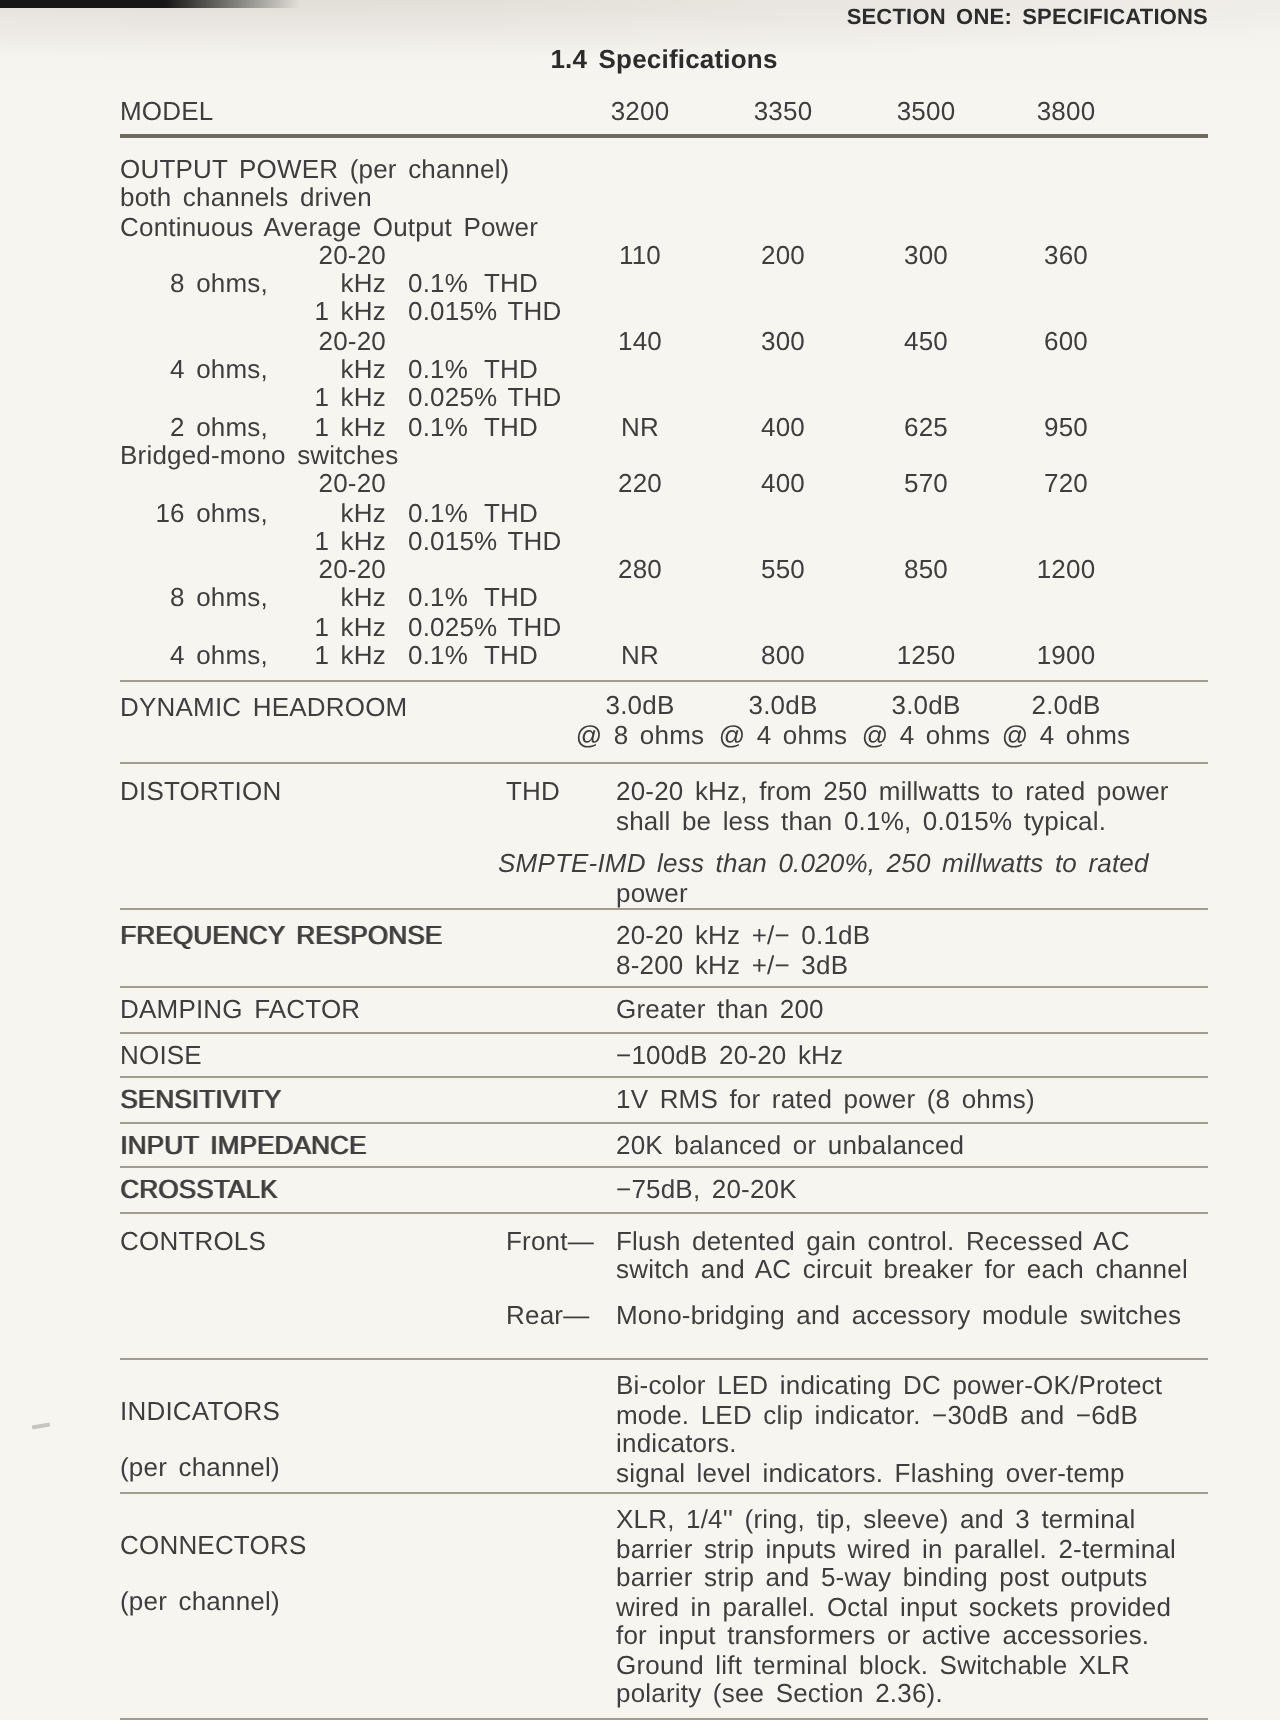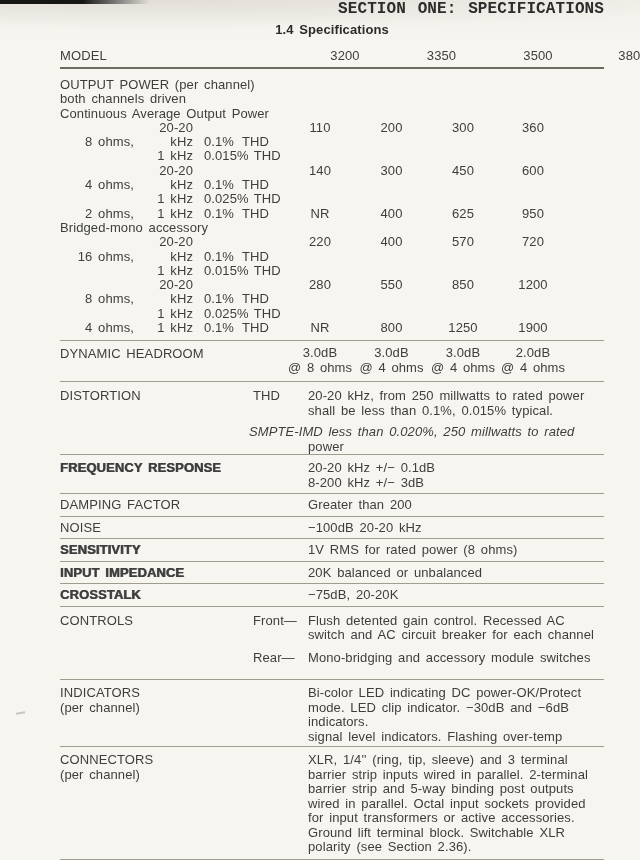--- a/index.html
+++ b/index.html
@@ -9,26 +9,26 @@
       radial-gradient(120% 40px at 25% 0%, rgba(185,181,172,.30), rgba(185,181,172,0) 75%),
       linear-gradient(180deg,#f2f0ea 0,#f7f5f0 40px,#f7f5f0 100%);
     font-family:"Liberation Sans","DejaVu Sans",sans-serif;
     font-size:13px;color:#3e3e3e;letter-spacing:.1px;word-spacing:2px;
   }
   .scan-bar{position:absolute;top:0;left:0;width:150px;height:4px;
     background:linear-gradient(90deg,#161616 0%,#161616 55%,rgba(22,22,22,0) 100%);}
   .artifact-dash{position:absolute;left:16px;top:712px;width:9px;height:2px;
     background:rgba(110,108,104,.35);transform:rotate(-10deg);}
   .content{padding:3px 36px 0 60px;}
-  .doc-header{text-align:right;font-weight:700;color:#2c2c2c;font-size:16px;line-height:13px;font-family:Liberation Mono, monospace;}
+  .doc-header{text-align:right;font-weight:700;color:#2c2c2c;font-size:11px;line-height:13px;}
   .sec-title{font-weight:700;color:#2c2c2c;margin-top:7px;line-height:13px;text-align:center;}
   
   .tgrid{display:grid;grid-template-columns:225px 70px 73px 70px 70px;align-items:start;}
   .num{text-align:center;}
-  .model-row{margin-top:12px;padding-bottom:4px;border-bottom:2px solid #6e6a62;gap:25px;}
+  .model-row{margin-top:12px;padding-bottom:4px;border-bottom:2px solid #6e6a62;}
   .op{padding-top:9px;padding-bottom:5px;border-bottom:1px solid #a29c90;}
   .op-head,.prow,.pleft{line-height:14.3px;}
   .prow{display:grid;grid-template-columns:225px 70px 73px 70px 70px;}
   .ohms{display:inline-block;width:74px;text-align:right;}
   .freq{display:inline-block;width:59px;text-align:right;}
   .pct{display:inline-block;min-width:33px;margin-left:11px;}
   .unit{margin-left:5px;}
   .dh{padding:5px 0 6px;border-bottom:1px solid #a29c90;}
   .dh .dhcell{line-height:14.5px;}
   
@@ -39,22 +39,22 @@
   .pad-b{padding:6px 0 3px;}   
   .pad-c{padding:4px 0 3px;}   
   .pad-d{padding:7px 0 14px;}   
   .pad-e{padding:6px 0 2px;}   
   .pad-f{padding:6px 0 4px;}   
   .pad-g{padding:6px 0 8px;border-bottom:none;} 
   .ln{white-space:nowrap;line-height:14.5px;}
   .gap-top{margin-top:7px;}
   .rear-gap{margin-top:8px;}
   .hang{margin-left:-59px;font-style:italic;}
-  .smudge{text-shadow:.6px 0 0 rgba(62,62,62,.8), -.3px 0 0 rgba(62,62,62,.35);font-weight:bold;}
-  .sub{line-height:14.5px;}
+  .smudge{text-shadow:.6px 0 0 rgba(62,62,62,.8), -.3px 0 0 rgba(62,62,62,.35);}
+  .sub{line-height:14.5px;margin-top:13px;}
 </style>
 </head>
 <body>
 
 <div class="page">
   <div class="scan-bar"></div>
   <div class="artifact-dash"></div>
 
   <div class="content">
 
@@ -113,21 +113,21 @@
       <div class="prow">
         <div class="pleft">
           <span class="ohms">2 ohms,</span><span class="freq">1 kHz</span><span class="pct">0.1%</span><span class="unit">THD</span>
         </div>
         <div class="num">NR</div>
         <div class="num">400</div>
         <div class="num">625</div>
         <div class="num">950</div>
       </div>
 
-      <div class="op-head">Bridged-mono accessory</div>
+      <div class="op-head">Bridged-mono switches</div>
 
       <div class="prow">
         <div class="pleft">
           <span class="ohms">16 ohms,</span><span class="freq">20-20 kHz</span><span class="pct">0.1%</span><span class="unit">THD</span>
         </div>
         <div class="num">220</div>
         <div class="num">400</div>
         <div class="num">570</div>
         <div class="num">720</div>
       </div>

